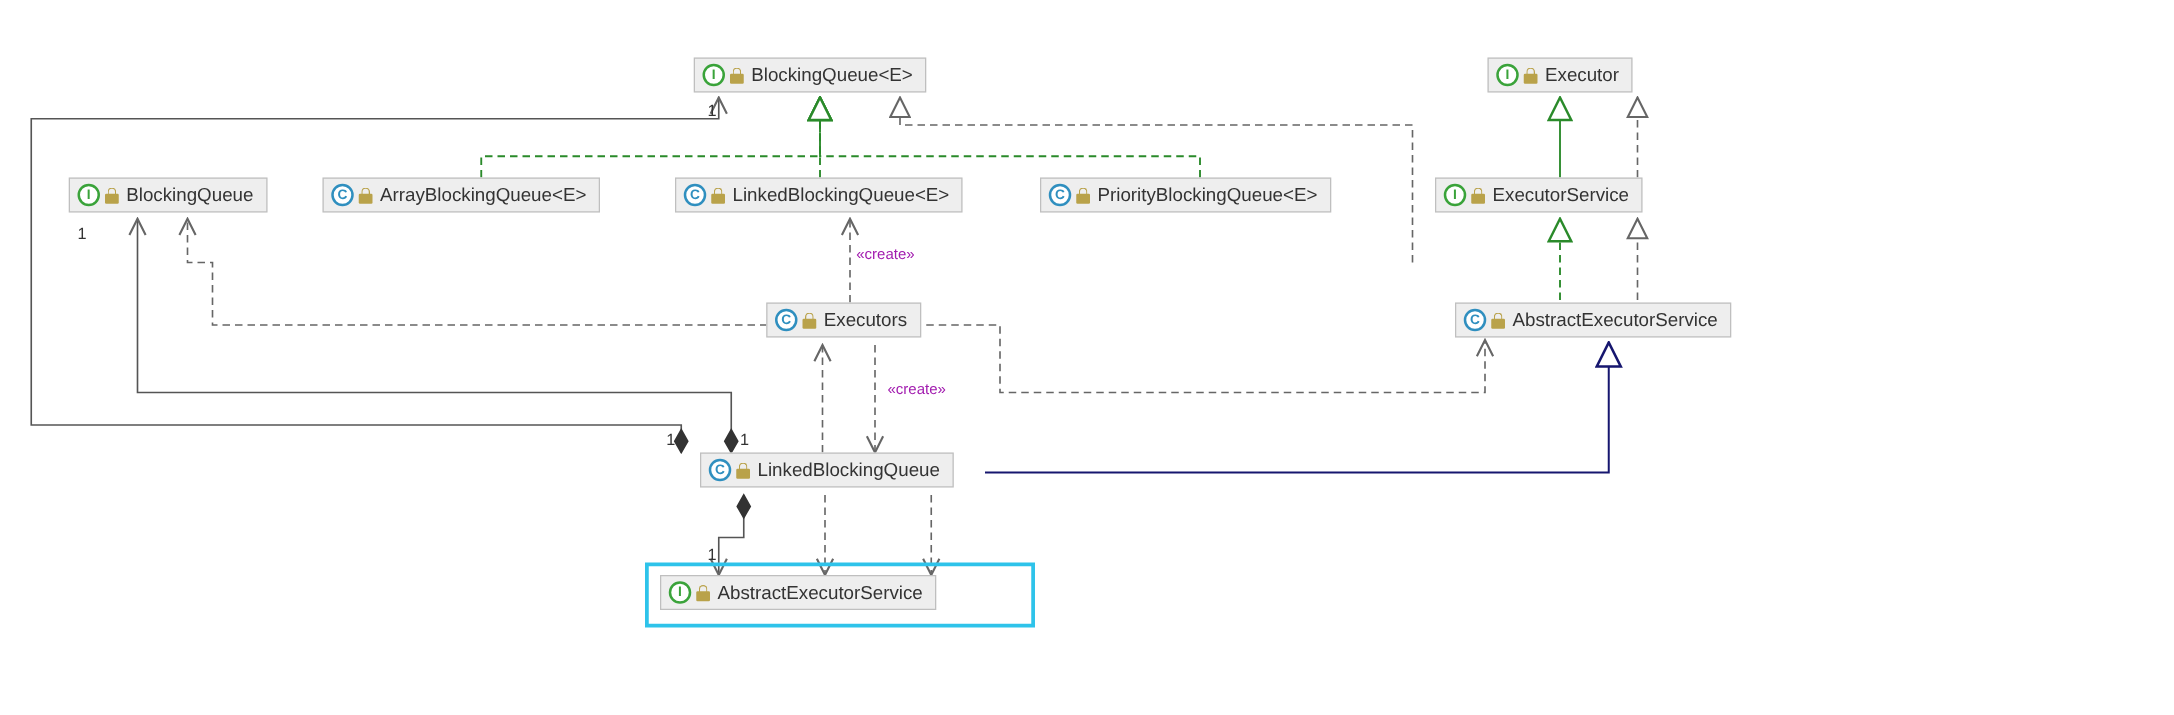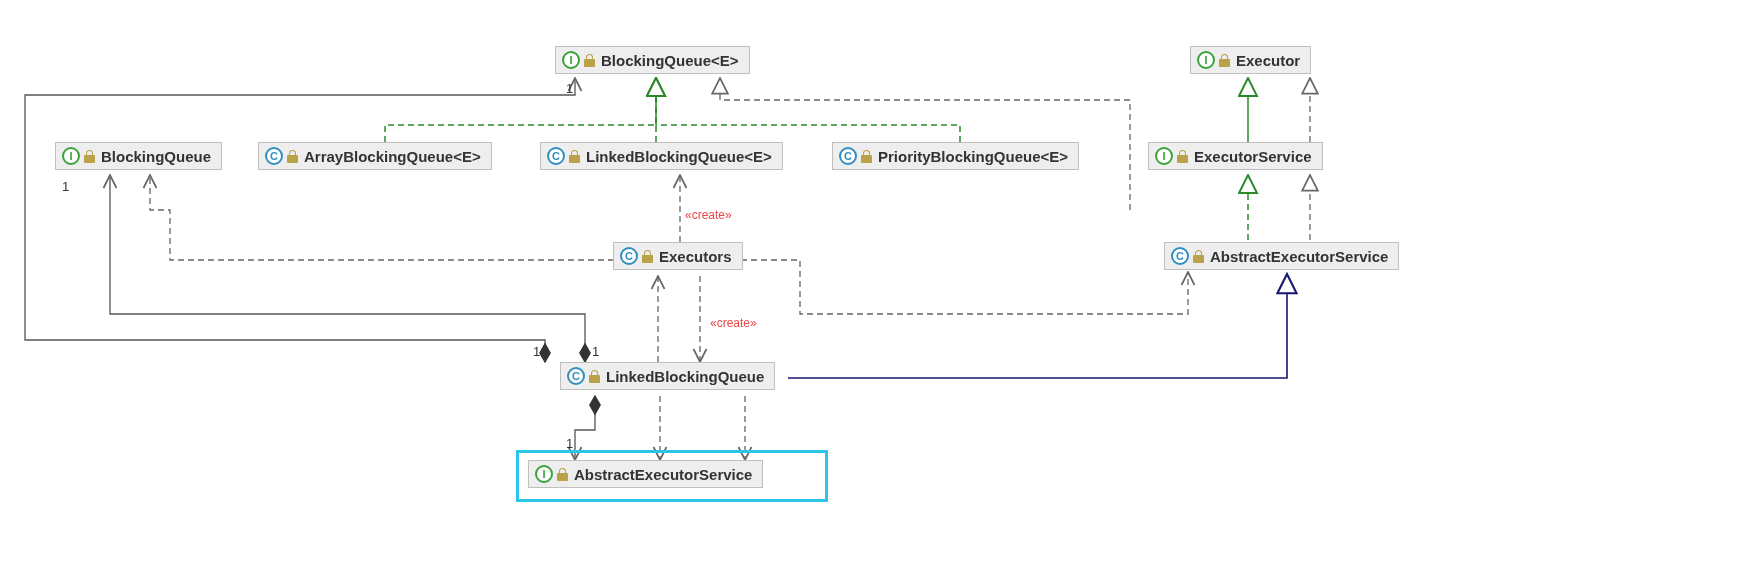--- a/index.html
+++ b/index.html
@@ -70,43 +70,41 @@
     position: absolute;
     top: 5px;
     left: 0;
     width: 11px;
     height: 8px;
     background: #b9a24a;
     border-radius: 1px;
   }
   .node .label {
     color: #333;
-    font-weight: bold;
   }
   .highlight {
     position: absolute;
     border: 3px solid #2ec3ea;
     background: transparent;
     box-sizing: border-box;
     pointer-events: none;
   }
   svg.connectors {
     position: absolute;
     left: 0;
     top: 0;
     width: 1739px;
     height: 572px;
     pointer-events: none;
   }
   .edge-label {
     position: absolute;
     font-size: 12px;
-    color: #ef4444;
+    color: #a21caf;
     background: rgba(255,255,255,0.0);
-    margin-top: 12px;
   }
   .mult-label {
     position: absolute;
     font-size: 13px;
     color: #333;
   }
 </style>
 </head>
 <body>
 

